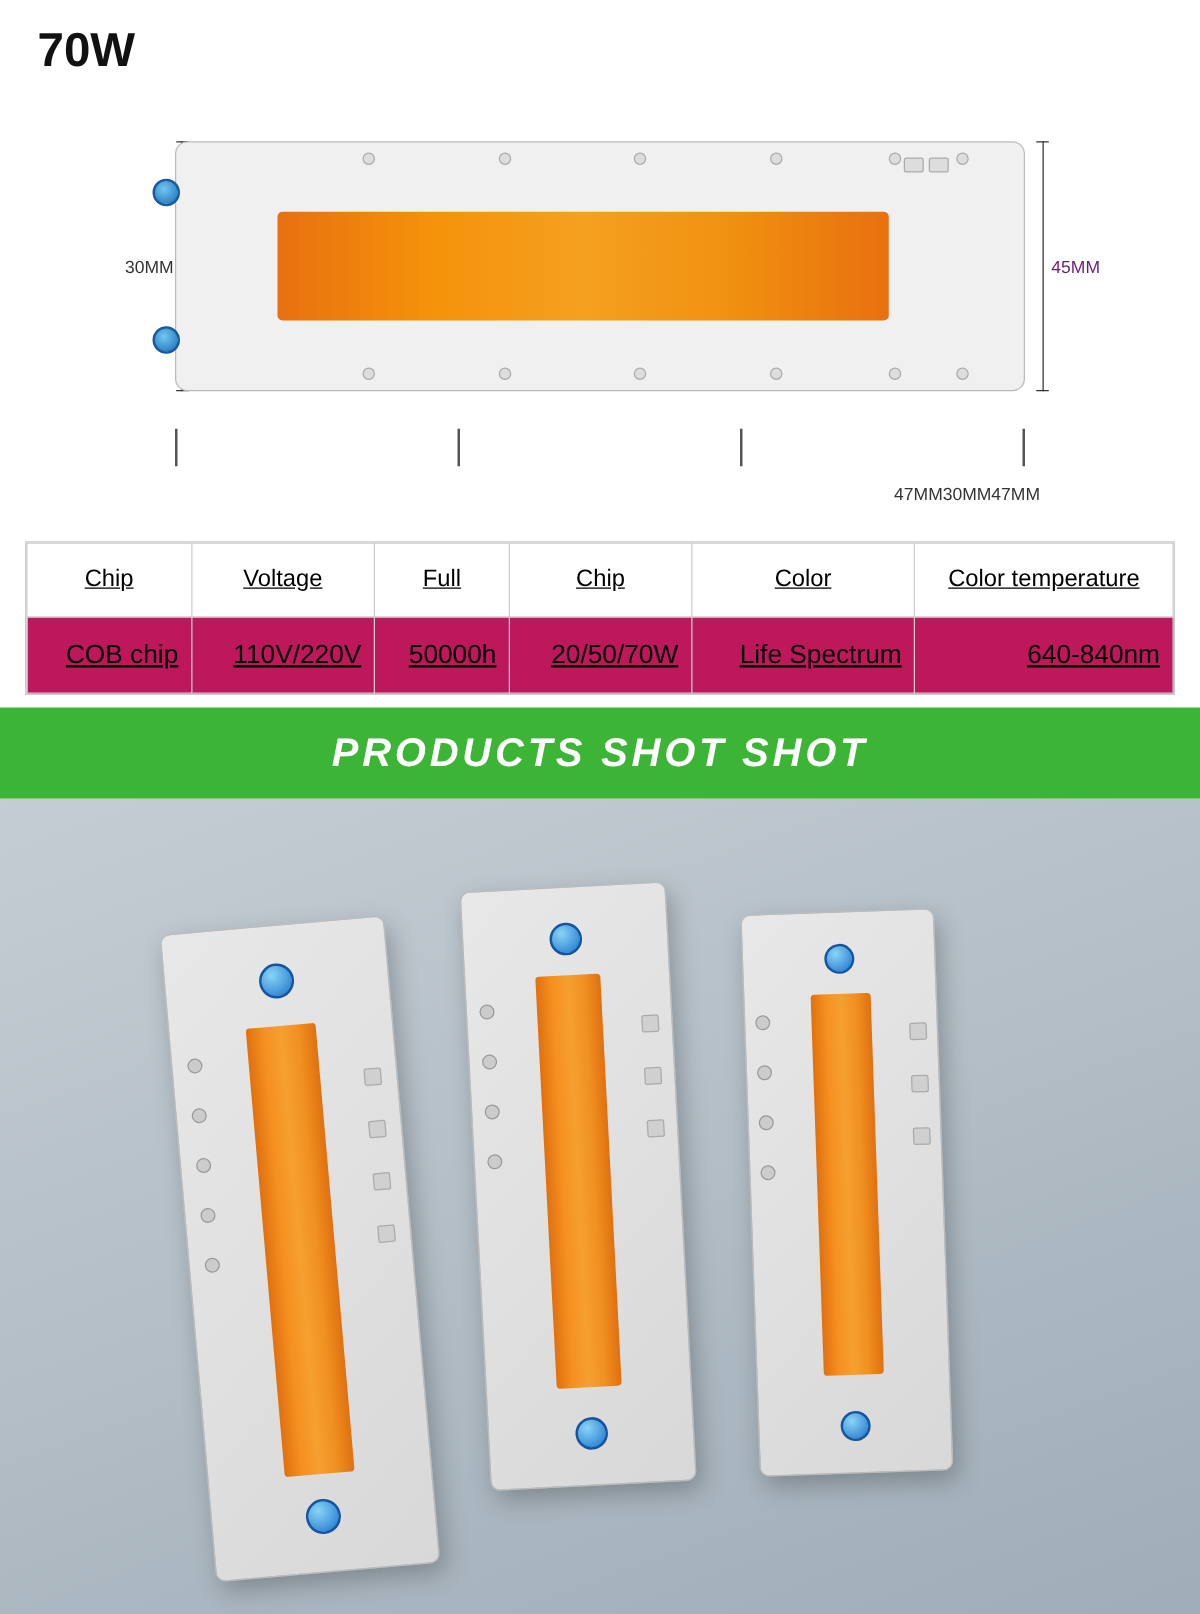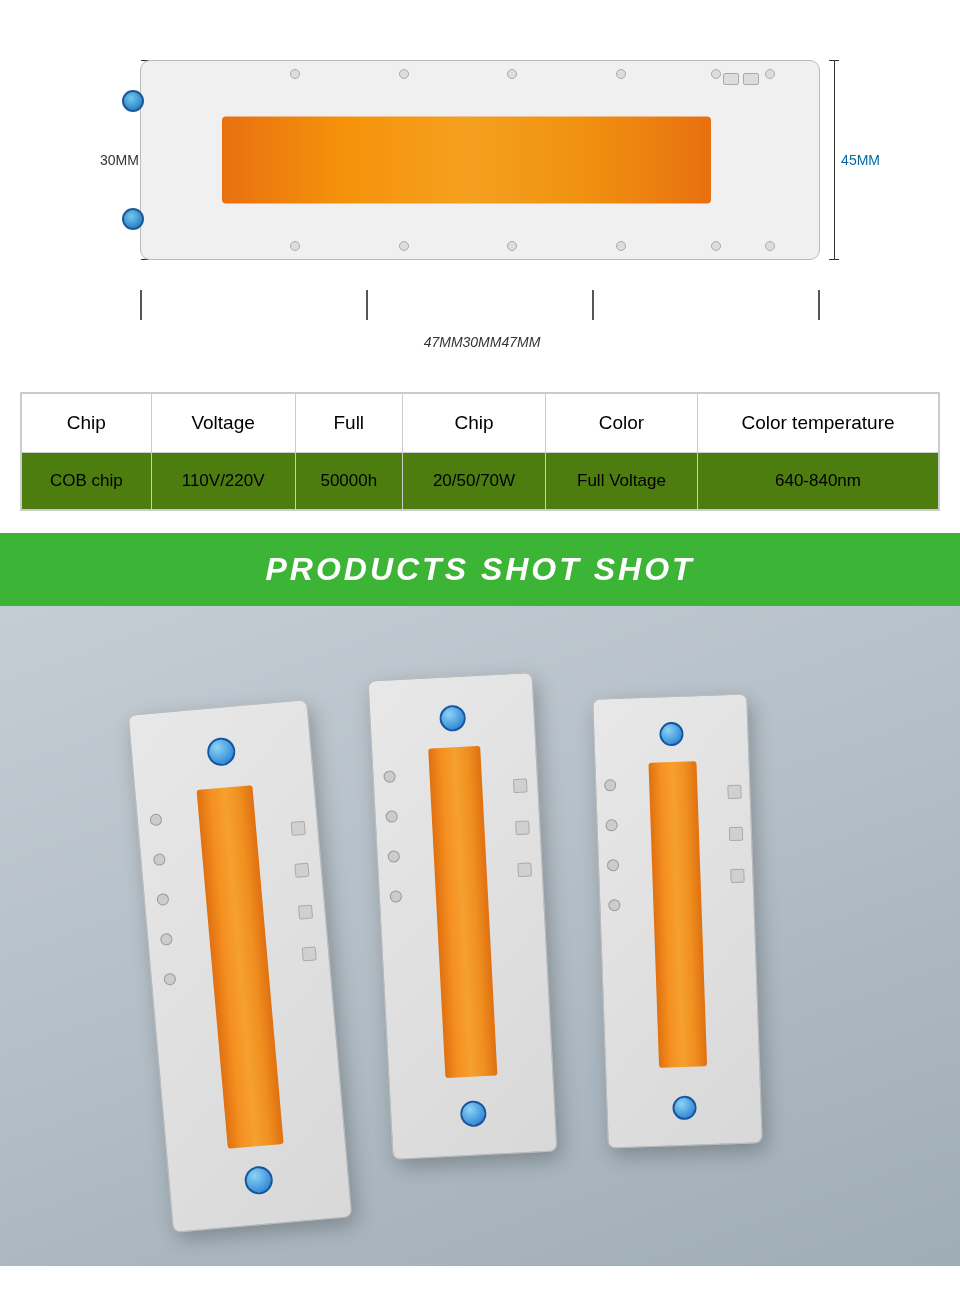--- a/index.html
+++ b/index.html
@@ -161,21 +161,21 @@
     .dim-right-line::after {
       content: '';
       position: absolute;
       bottom: 0; right: -5px;
       border-bottom: 1.5px solid #333;
       width: 10px;
     }
 
     .dim-right-label {
       font-size: 14px;
-      color: #0369a1;
+      color: #701a75;
       margin-left: 6px;
       white-space: nowrap;
     }
 
     .dim-left {
       position: absolute;
       left: 50px;
       top: 40px;
       height: 200px;
       display: flex;
@@ -208,26 +208,25 @@
       font-size: 14px;
       color: #333;
       margin-right: 6px;
       white-space: nowrap;
     }
 
     
     .dim-bottom-row {
       position: absolute;
       bottom: 10px;
-      left: 92px;
+      left: 102px;
       width: 680px;
       display: flex;
-      justify-content: center;
+      justify-content: flex-end;
       align-items: flex-end;
-      font-style: italic;
     }
 
     .dim-bottom-item {
       display: flex;
       flex-direction: column;
       align-items: center;
       font-size: 14px;
       color: #333;
     }
 
@@ -243,22 +242,23 @@
     }
 
     .tick {
       width: 1.5px;
       background: #555;
       height: 30px;
     }
 
     
     .table-section {
-      margin: 22px 20px;
+      margin: 10px 20px;
       border: 1.5px solid #ccc;
+      text-decoration: underline;
     }
 
     .spec-table {
       width: 100%;
       border-collapse: collapse;
     }
 
     .spec-table th, .spec-table td {
       border: 1.5px solid #ccc;
       padding: 18px 10px;
@@ -266,22 +266,23 @@
       font-size: 18px;
     }
 
     .spec-table th {
       font-weight: normal;
       font-size: 19px;
       background: #fff;
     }
 
     .spec-table td {
-      font-size: 17px;
-      background: #4d7c0f;
+      font-size: 21px;
+      background: #be185d;
+      text-align: right;
     }
 
     
     .banner-section {
       background: #3cb435;
       padding: 18px 0;
       text-align: center;
       margin-top: 10px;
     }
 
@@ -468,20 +469,21 @@
       height: 14px;
       background: #d0d0d0;
       border: 1px solid #aaa;
       border-radius: 2px;
     }
   </style>
 </head>
 <body>
 
 <div class="diagram-section">
+  <div class="product-title">70W</div>
 
   <div class="diagram-container">
 
 
     <div class="dim-left">
       <span class="dim-left-label">30MM</span>
       <div class="dim-left-line"></div>
     </div>
 
     <div class="pcb-wrapper">
@@ -549,21 +551,21 @@
         <th>Color</th>
         <th>Color temperature</th>
       </tr>
     </thead>
     <tbody>
       <tr>
         <td>COB chip</td>
         <td>110V/220V</td>
         <td>50000h</td>
         <td>20/50/70W</td>
-        <td>Full Voltage</td>
+        <td>Life Spectrum</td>
         <td>640-840nm</td>
       </tr>
     </tbody>
   </table>
 </div>
 
 <div class="banner-section">
   <div class="banner-text">PRODUCTS SHOT SHOT</div>
 </div>
 

